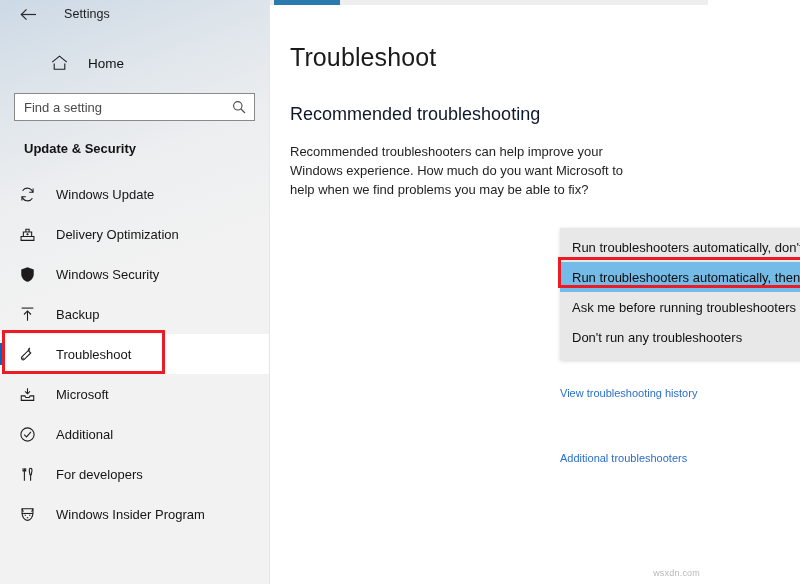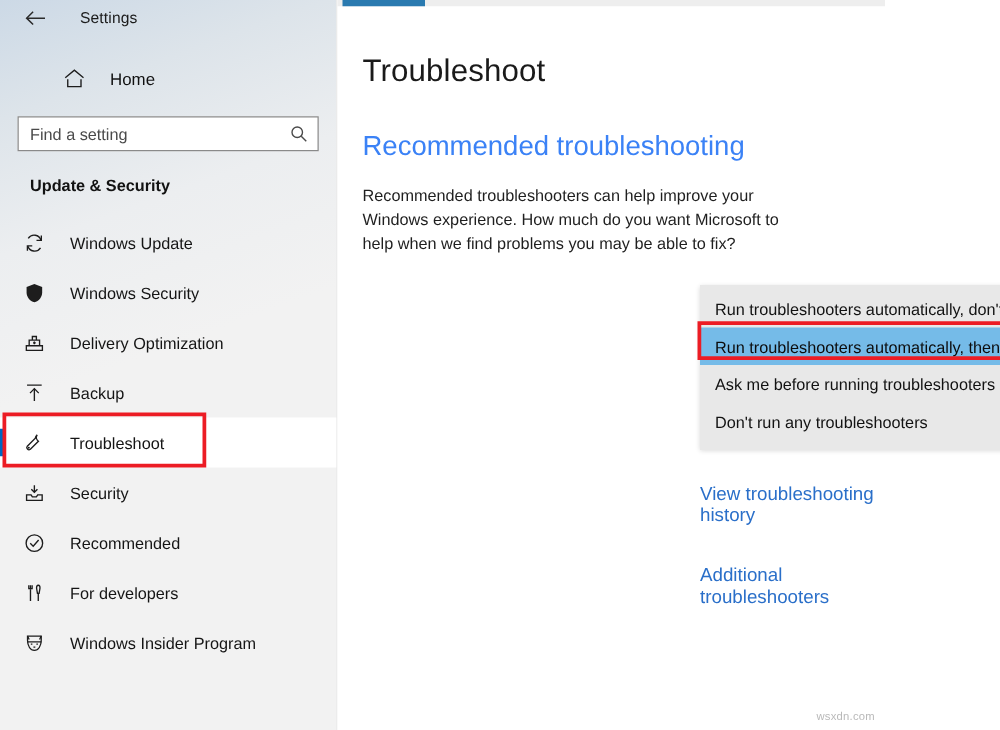--- a/index.html
+++ b/index.html
@@ -200,22 +200,22 @@
     letter-spacing: 0.1px;
   }
   .page-desc {
     font-size: 13px;
     line-height: 19px;
     color: #1f1f1f;
     margin-top: 18px;
     width: 366px;
   }
   .section-title {
-    font-size: 22px;
-    color: #3b82f6;
+    font-size: 18px;
+    color: #0f172a;
     margin-top: 32px;
   }
   .section-desc {
     font-size: 13px;
     line-height: 19px;
     color: #1f1f1f;
     margin-top: 17px;
     width: 360px;
   }
 
@@ -252,21 +252,21 @@
     width: 293px;
     height: 31px;
     border: 3px solid #ec1c24;
     box-sizing: border-box;
     pointer-events: none;
     z-index: 25;
   }
 
   .link {
     display: block;
-    font-size: 15px;
+    font-size: 11px;
     color: #2a6fc9;
     text-decoration: none;
     cursor: pointer;
   }
   .link-history { position: absolute; left: 290px; top: 387px; }
   .link-additional { position: absolute; left: 290px; top: 452px; }
 
   .watermark {
     position: absolute;
     right: 8px;
@@ -329,41 +329,41 @@
             <path d="M3.4 11.4A6 6 0 0 0 14.2 13.0"></path>
             <path d="M14.9 2.6V6.7H10.8"></path>
             <path d="M3.1 15.4V11.3H7.2"></path>
           </svg>
         </span>
         <span class="lbl">Windows Update</span>
       </div>
 
       <div class="navitem">
         <span class="ico">
-          <svg width="17" height="17" viewBox="0 0 18 18" fill="currentColor">
-            <path d="M9 1.3L15.6 3.8V8.4C15.6 12.4 12.8 15.6 9 16.8C5.2 15.6 2.4 12.4 2.4 8.4V3.8Z"></path>
-          </svg>
-        </span>
-        <span class="lbl">Windows Security</span>
-      </div>
-
-      <div class="navitem">
-        <span class="ico">
           <svg width="17" height="17" viewBox="0 0 18 18" fill="none" stroke="currentColor" stroke-width="1.15">
             <path d="M2.2 11.2H15.8V15.2H2.2Z"></path>
             <path d="M4.6 11.2V6.4H13.4V11.2"></path>
             <path d="M7.3 6.4V3.4H10.7V6.4"></path>
             <path d="M9 7.6V9.9M7.8 8.8H10.2"></path>
           </svg>
         </span>
         <span class="lbl">Delivery Optimization</span>
       </div>
 
       <div class="navitem">
         <span class="ico">
+          <svg width="17" height="17" viewBox="0 0 18 18" fill="currentColor">
+            <path d="M9 1.3L15.6 3.8V8.4C15.6 12.4 12.8 15.6 9 16.8C5.2 15.6 2.4 12.4 2.4 8.4V3.8Z"></path>
+          </svg>
+        </span>
+        <span class="lbl">Windows Security</span>
+      </div>
+
+      <div class="navitem">
+        <span class="ico">
           <svg width="17" height="17" viewBox="0 0 18 18" fill="none" stroke="currentColor" stroke-width="1.15">
             <path d="M2.8 2.2H15.2"></path>
             <path d="M9 15.6V5.3"></path>
             <path d="M5.3 9.0L9 5.2L12.7 9.0"></path>
           </svg>
         </span>
         <span class="lbl">Backup</span>
       </div>
 
       <div class="navitem selected">
@@ -377,31 +377,31 @@
       </div>
 
       <div class="navitem">
         <span class="ico">
           <svg width="17" height="17" viewBox="0 0 18 18" fill="none" stroke="currentColor" stroke-width="1.15">
             <path d="M2.4 10.5H6.2L7.3 12.2H10.7L11.8 10.5H15.6V15.2H2.4Z"></path>
             <path d="M9 2.4V8.2"></path>
             <path d="M6.4 5.8L9 8.3L11.6 5.8"></path>
           </svg>
         </span>
-        <span class="lbl">Security</span>
+        <span class="lbl">Microsoft</span>
       </div>
 
       <div class="navitem">
         <span class="ico">
           <svg width="17" height="17" viewBox="0 0 18 18" fill="none" stroke="currentColor" stroke-width="1.15">
             <circle cx="9" cy="9" r="7"></circle>
             <path d="M5.5 9.2L8.0 11.6L12.6 6.3"></path>
           </svg>
         </span>
-        <span class="lbl">Recommended</span>
+        <span class="lbl">Additional</span>
       </div>
 
 
       <div class="navitem">
         <span class="ico">
           <svg width="17" height="17" viewBox="0 0 18 18" fill="none" stroke="currentColor" stroke-width="1.15">
             <path d="M5.7 2.3V6.1"></path>
             <path d="M5.7 6.1V15.6"></path>
             <path d="M4.3 2.3V5.2H7.1V2.3"></path>
             <path d="M12.3 2.3C11.2 2.3 10.7 3.4 10.9 5.1L11.6 9.2H13.0L13.7 5.1C13.9 3.4 13.4 2.3 12.3 2.3Z"></path>

